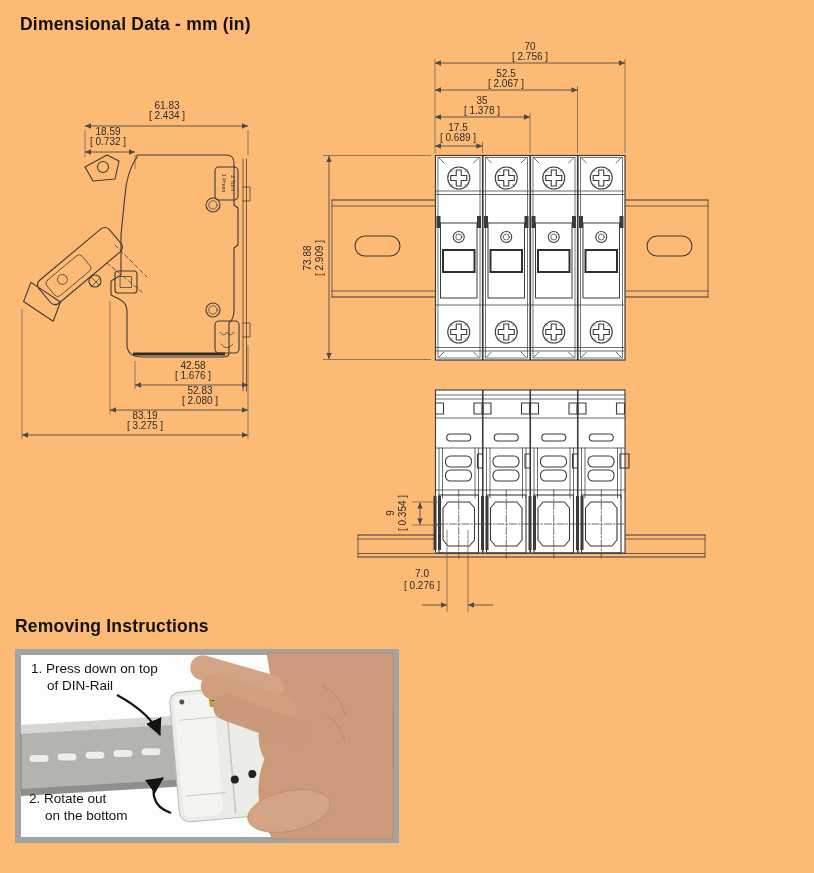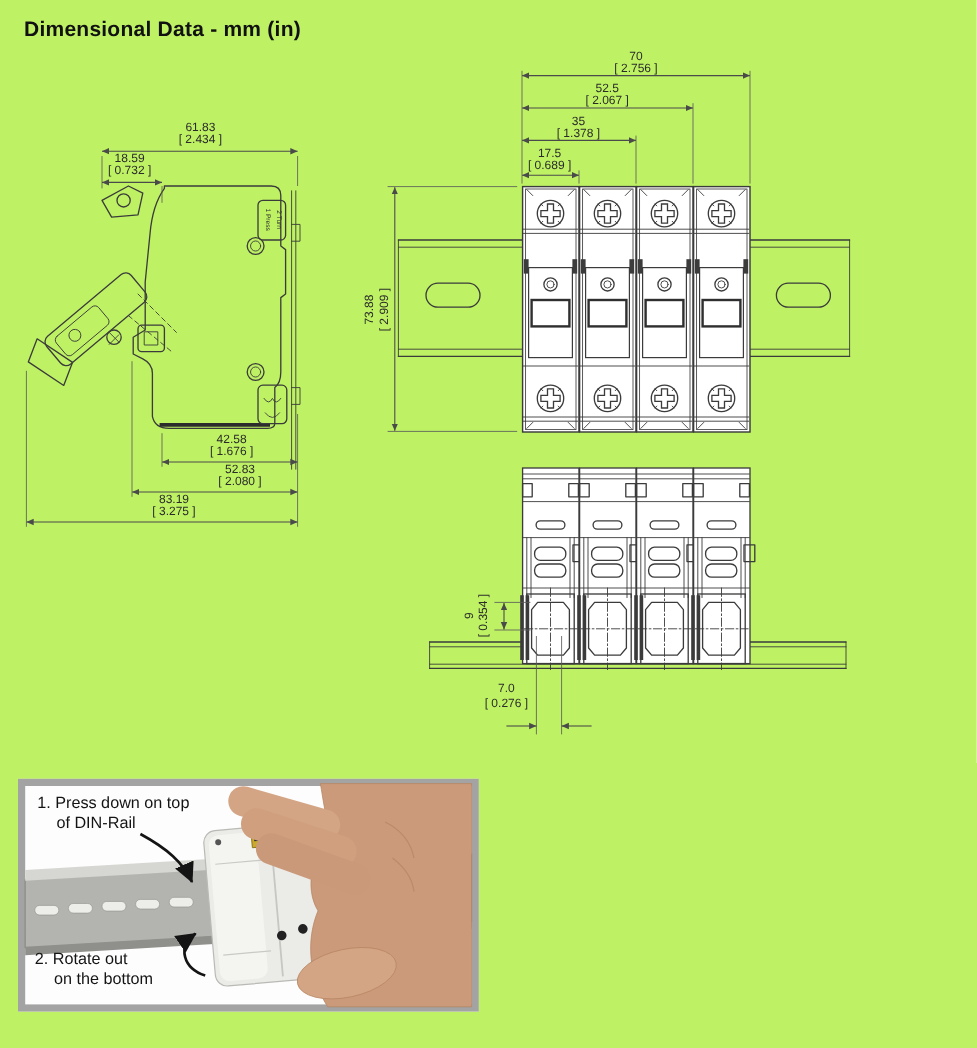--- a/index.html
+++ b/index.html
@@ -1,16 +1,16 @@
 <!DOCTYPE html>
 <html><head>
 <meta charset="utf-8">
 <style>
   html,body{margin:0;padding:0;background:#ffffff;}
-  .page{position:relative;width:814px;height:873px;background:#bef264;overflow:hidden;
+  .page{position:relative;width:814px;height:873px;background:#fdba74;overflow:hidden;
         font-family:"Liberation Sans",sans-serif;}
   .sec-title{position:absolute;margin:0;font-size:17.5px;font-weight:bold;color:#111;
              font-family:"Liberation Sans",sans-serif;letter-spacing:.2px;}
   svg{position:absolute;overflow:visible;}
   .dline{stroke:#3b3b3b;stroke-width:1.1;fill:none;stroke-linejoin:round;stroke-linecap:round;}
   .thin{stroke-width:0.75;}
   .dim{stroke:#4a4a4a;stroke-width:0.9;fill:none;}
   .ext{stroke:#5a5a5a;stroke-width:0.7;fill:none;}
   .dimtxt{font-family:"Liberation Sans",sans-serif;font-size:10px;fill:#2b2b2b;text-anchor:middle;}
   .tinytxt{font-family:"Liberation Sans",sans-serif;font-size:5.5px;fill:#2b2b2b;text-anchor:middle;}
@@ -222,20 +222,21 @@
       <path class="ext" d="M62,122 H92 M62,145 H92"></path>
 
       <text class="dimtxt" x="72" y="197">7.0</text>
       <text class="dimtxt" x="72" y="209">[ 0.276 ]</text>
       <path class="ext" d="M97,150 V232 M118,150 V232"></path>
       <path class="dim" d="M72,225 H97" marker-end="url(#ahB)"></path>
       <path class="dim" d="M118,225 H143" marker-start="url(#ahB)"></path>
     </g>
   </svg>
 
+  <h1 class="sec-title" style="left:15px;top:616px;">Removing Instructions</h1>
 
   <div class="photo-frame">
     <svg style="left:0;top:0;" width="372" height="182" viewBox="0 0 372 182">
       <defs>
         <marker id="ahP" viewBox="0 0 10 10" refX="8.5" refY="5" markerWidth="8.5" markerHeight="8.5" orient="auto-start-reverse">
             <path d="M0,0.5 L9,5 L0,9.5 z" fill="#141414"></path>
           </marker>
       </defs>
 
       <g>

